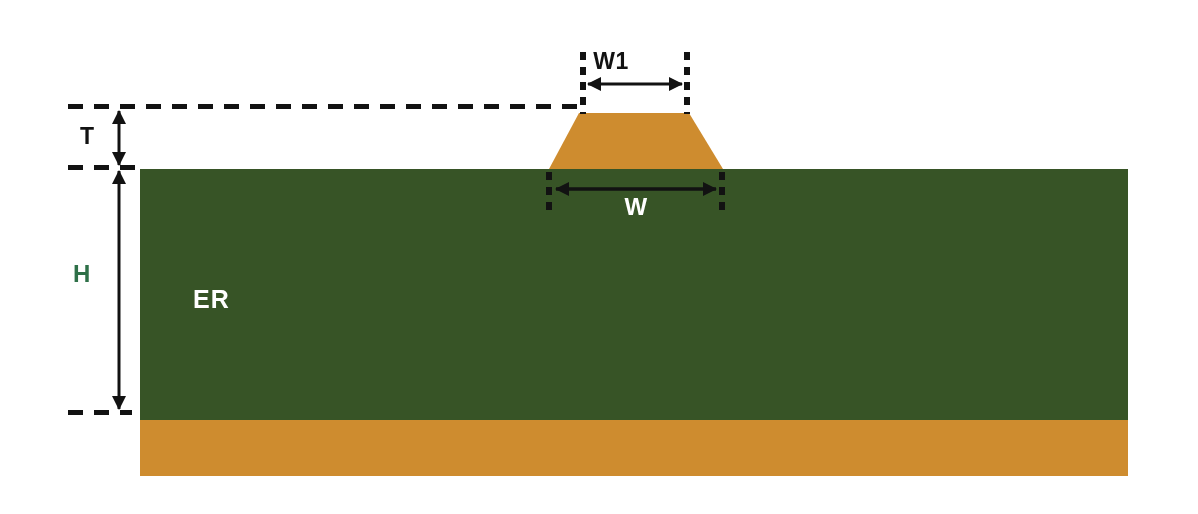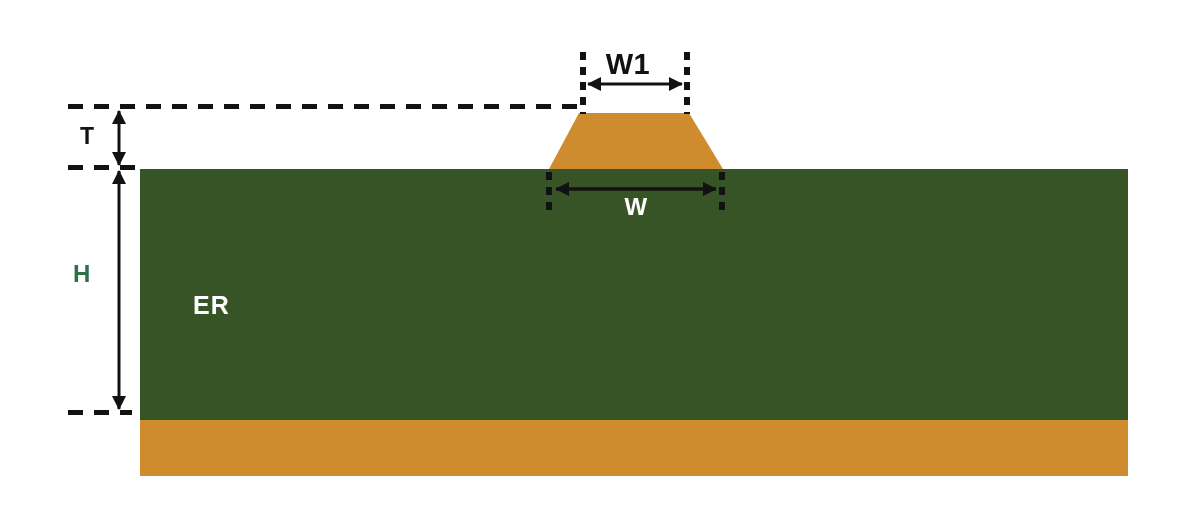--- a/index.html
+++ b/index.html
@@ -63,25 +63,25 @@
   }
   
   .lbl {
     position: absolute;
     font-weight: 700;
     color: #121212;
     z-index: 5;
     line-height: 1;
     letter-spacing: 0.5px;
   }
-  .lbl.w1 { left: 576px; top: 50px; width: 104px; text-align: center; font-size: 29px; }
+  .lbl.w1 { left: 559px; top: 50px; width: 104px; text-align: center; font-size: 23px; }
   .lbl.t  { left: 80px;  top: 125px; font-size: 23px; }
   .lbl.h  { left: 73px;  top: 262px; font-size: 24px; color: #2E7048; }
   .lbl.w  { left: 549px; top: 195px; width: 174px; text-align: center; font-size: 24px; color: #ffffff; }
-  .lbl.er { left: 193px; top: 293px; font-size: 25px; color: #ffffff; letter-spacing: 1px; }
+  .lbl.er { left: 193px; top: 287px; font-size: 25px; color: #ffffff; letter-spacing: 1px; }
 </style>
 </head>
 <body>
 
 <div class="canvas">
 
   <div class="substrate"></div>
   <div class="ground"></div>
   <div class="trace"></div>
 

